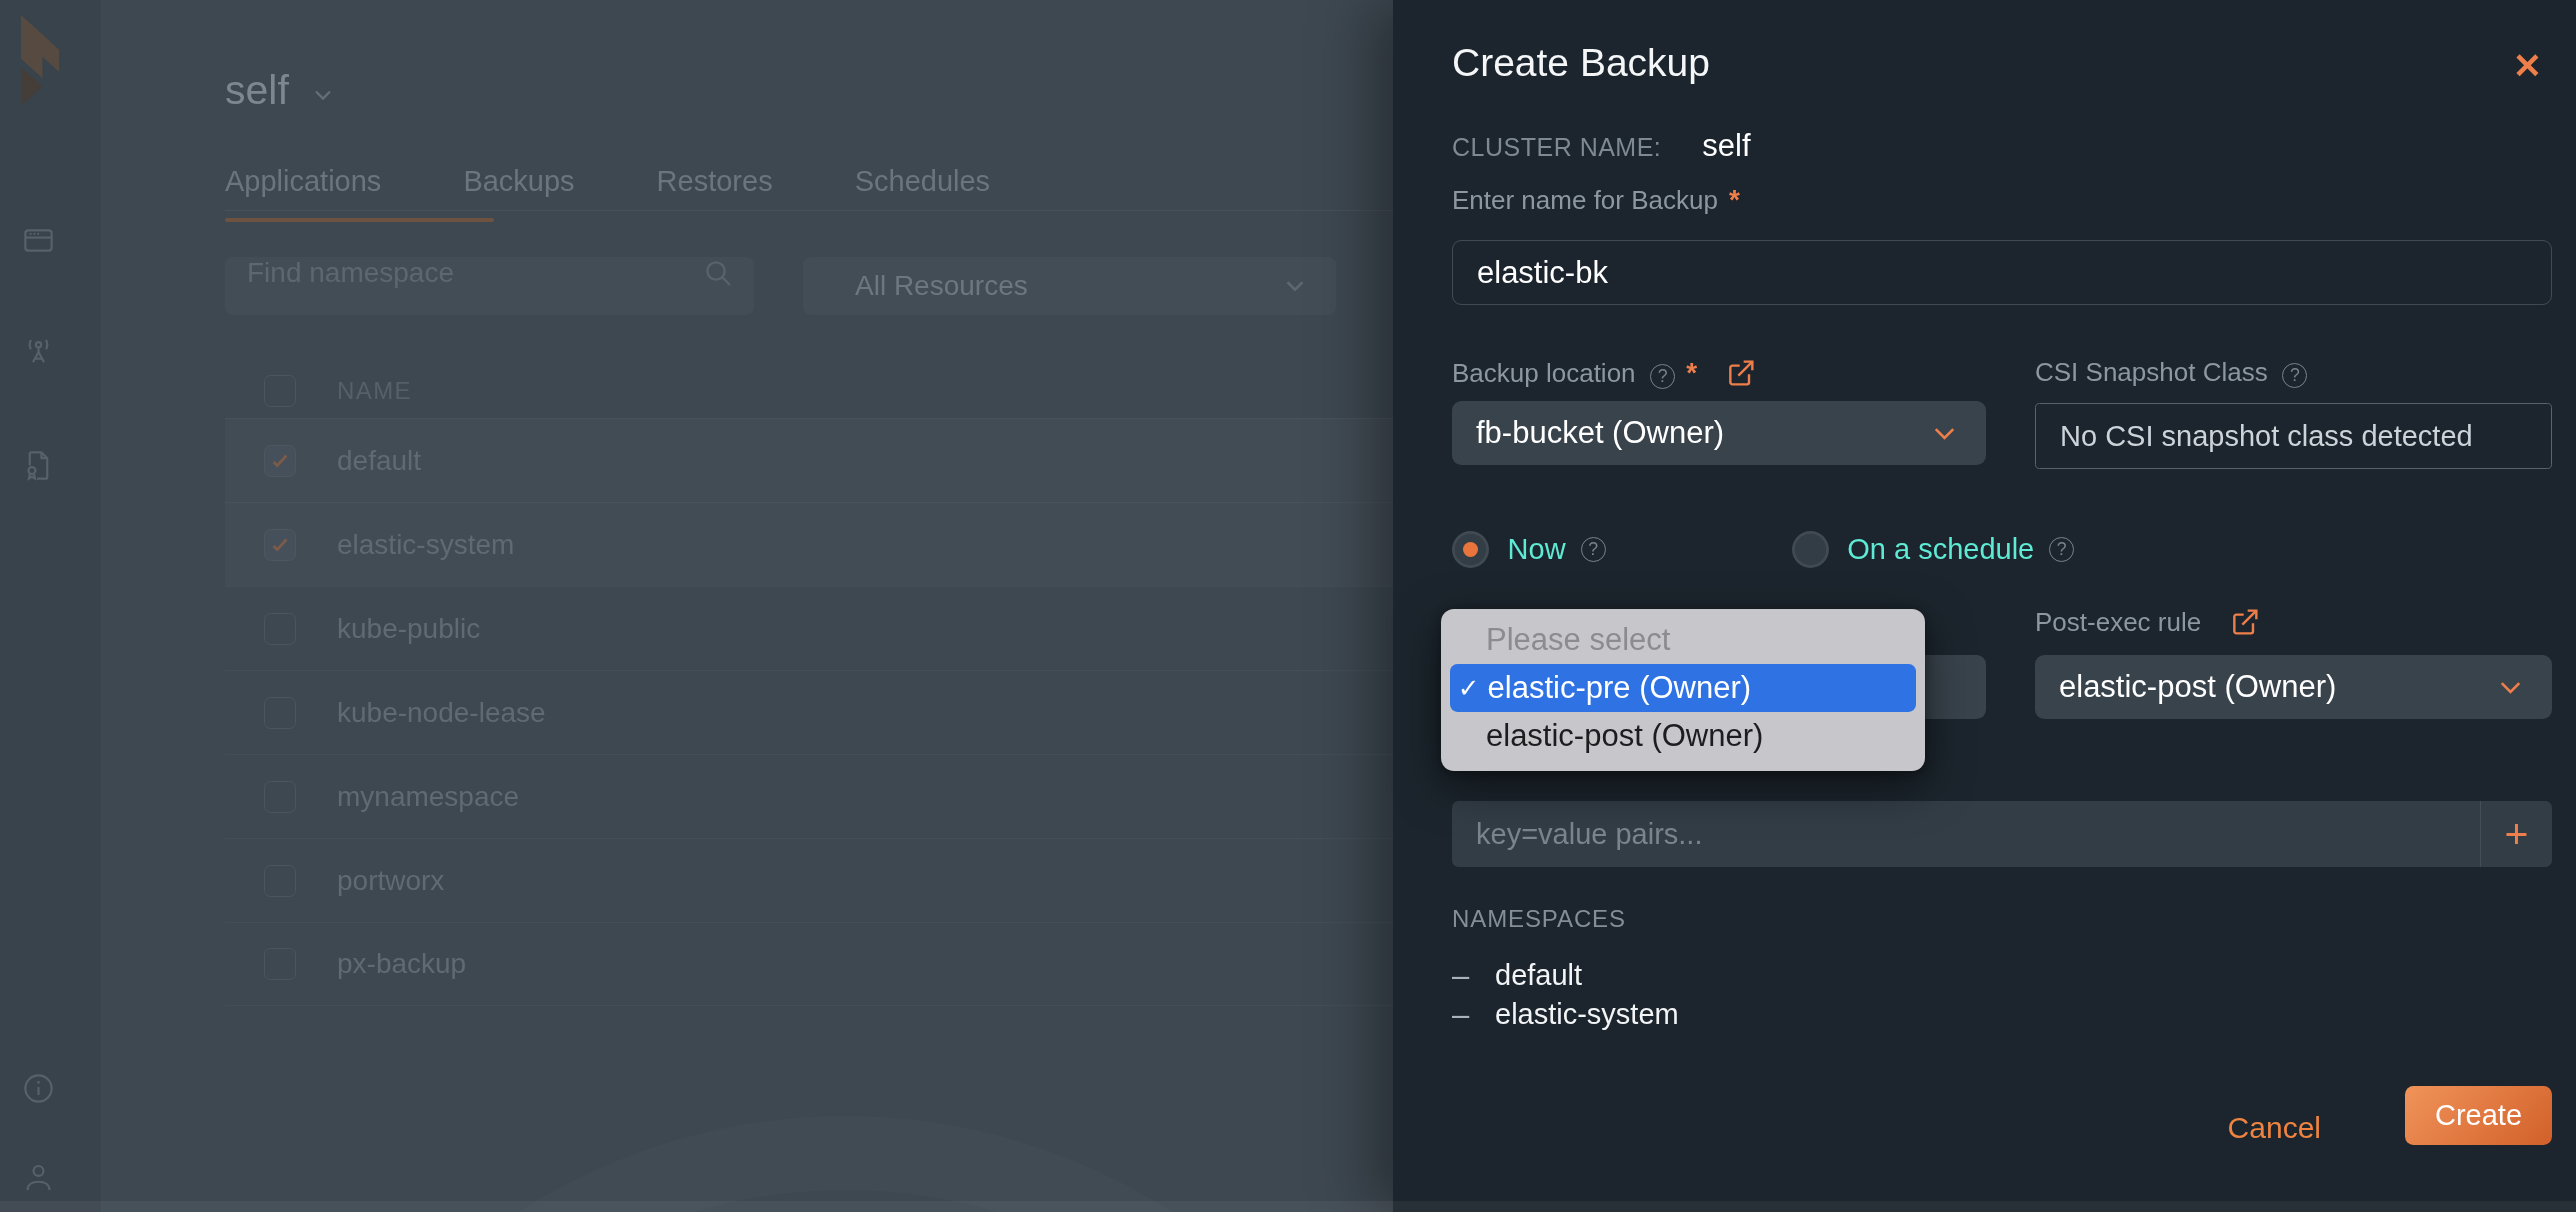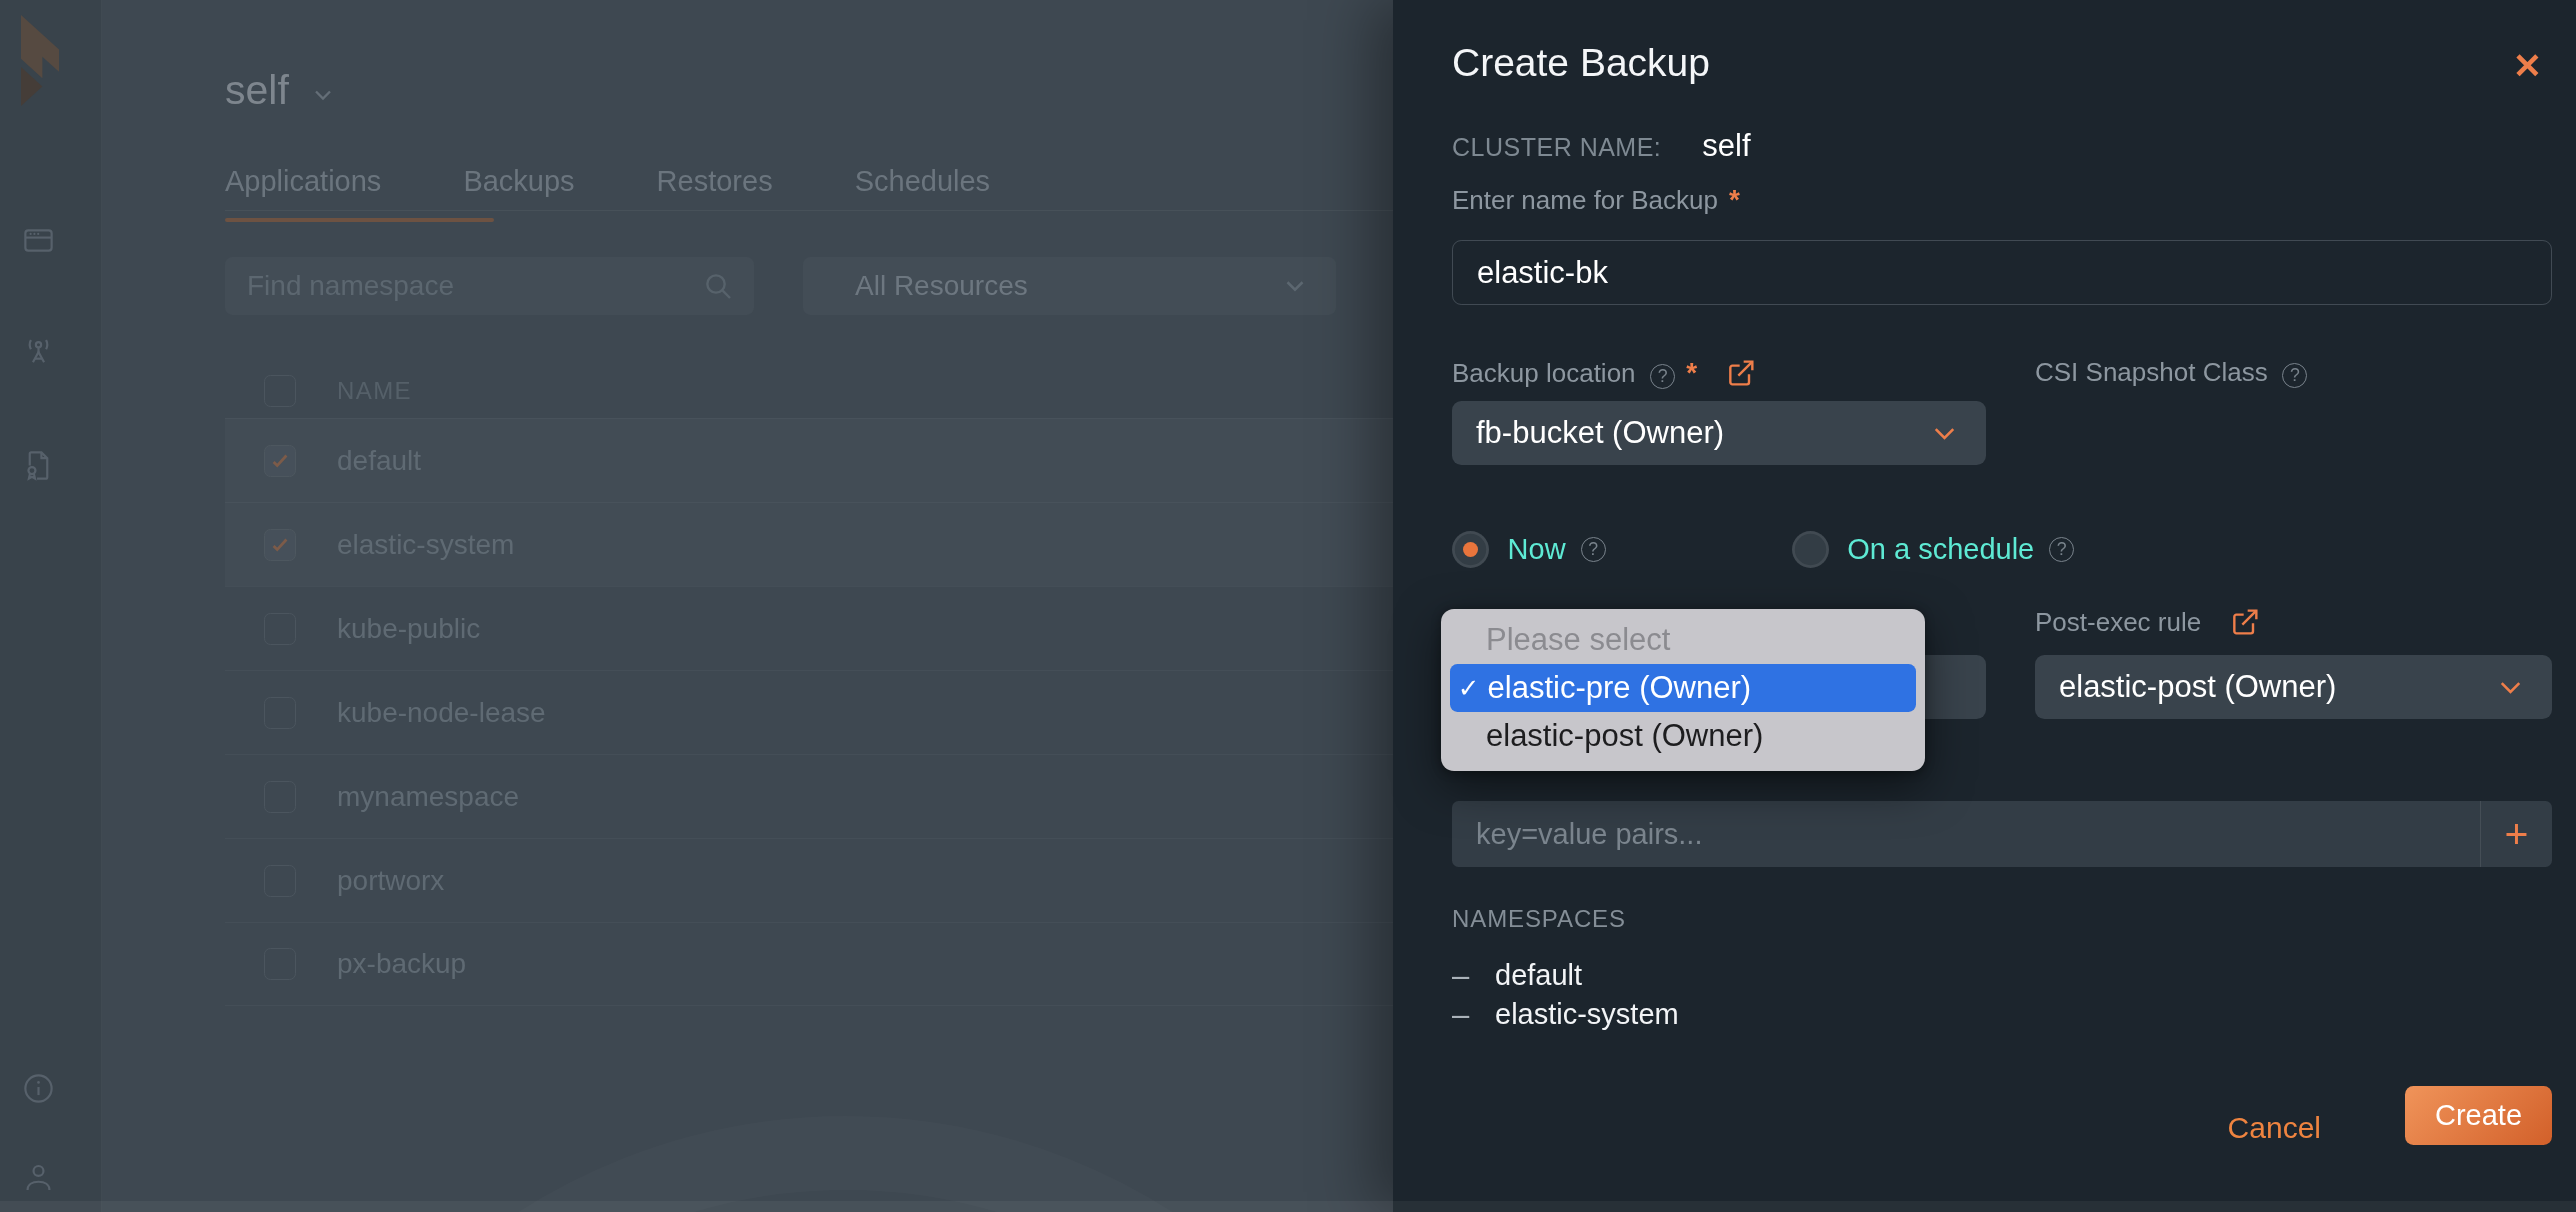--- a/index.html
+++ b/index.html
@@ -45,21 +45,21 @@
     position:relative; margin-right:82px; padding-bottom:22px;
     font-size:29px; color:#6b757e; cursor:pointer; white-space:nowrap;
   }
   .tab.active::after {
     content:""; position:absolute; left:0; right:-113px; bottom:-1.9px;
     height:3.7px; background:#6d5242; border-radius:1.9px;
   }
 
   .search-box {
     position:absolute; left:123px; top:257px; width:529px; height:58px;
-    background:#434d56; border-radius:7.4px; display:flex; align-items:center;
+    background:#434d56; border-radius:7.4px; display:flex; align-items:flex-start;
   }
   .search-box input {
     flex:1; background:transparent; border:none; outline:none;
     font-family:inherit; font-size:28px; color:#8d97a0; padding:0 22px;
   }
   .search-box input::placeholder { color:#5c6770; opacity:1; }
   .search-box .mag { width:32px; height:32px; color:#57626b; margin-right:20.5px; flex:none; }
 
   .resource-select {
     position:absolute; left:701px; top:257px; width:533px; height:58px;
@@ -392,20 +392,23 @@
       <svg viewBox="0 0 24 24" fill="none" stroke="currentColor" stroke-width="1.8">
           <polyline points="6 9 12 15 18 9"></polyline>
         </svg>
     </span>
   </div>
 
   <div class="field-label lbl-csi">
     <span>CSI Snapshot Class</span>
       <span class="help"></span>
   </div>
+  <div class="csi-box">
+    <span>No CSI snapshot class detected</span>
+  </div>
 
   <div class="radio-row">
     <div class="radio-item">
       <span class="radio checked"></span>
       <span class="radio-label">Now</span>
       <span class="help" style="margin-left:15px;"></span>
     </div>
     <div class="radio-item">
       <span class="radio"></span>
       <span class="radio-label">On a schedule</span>

